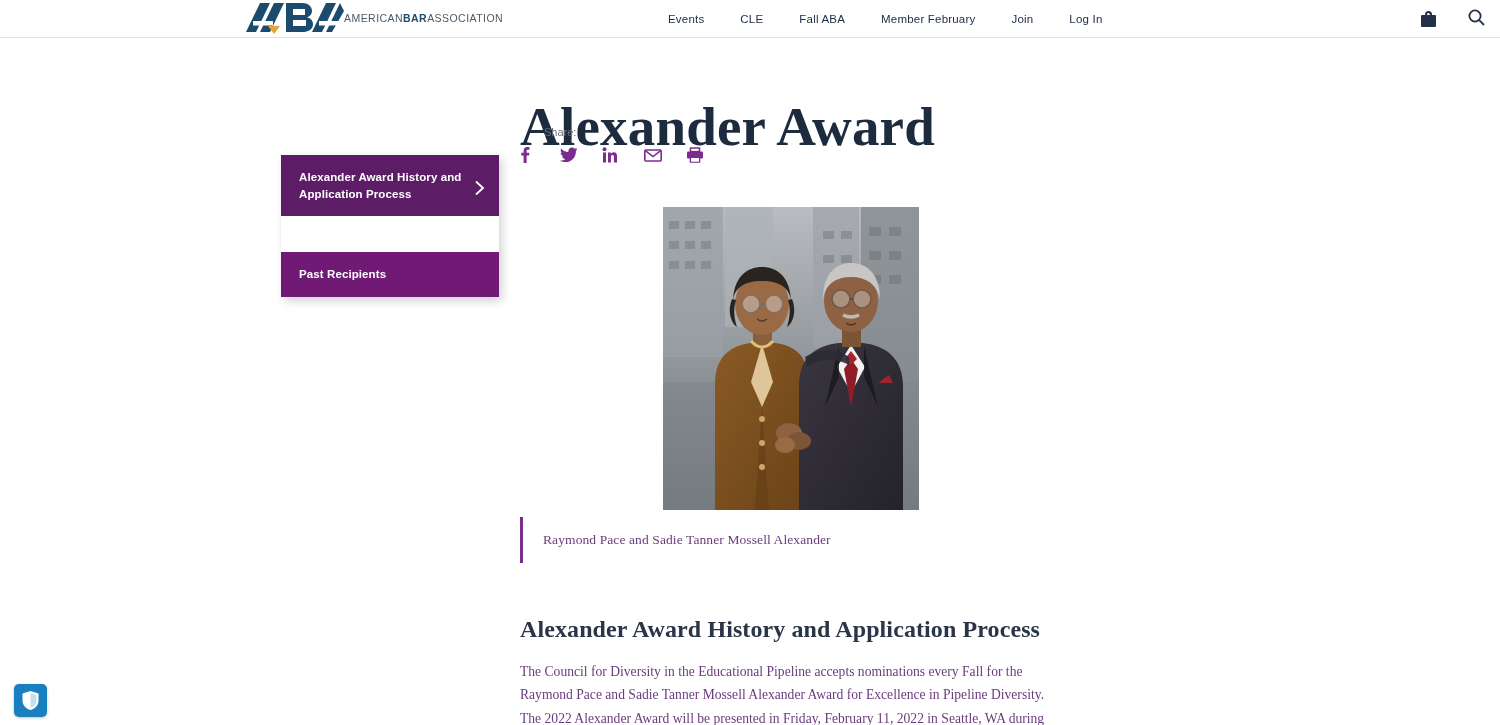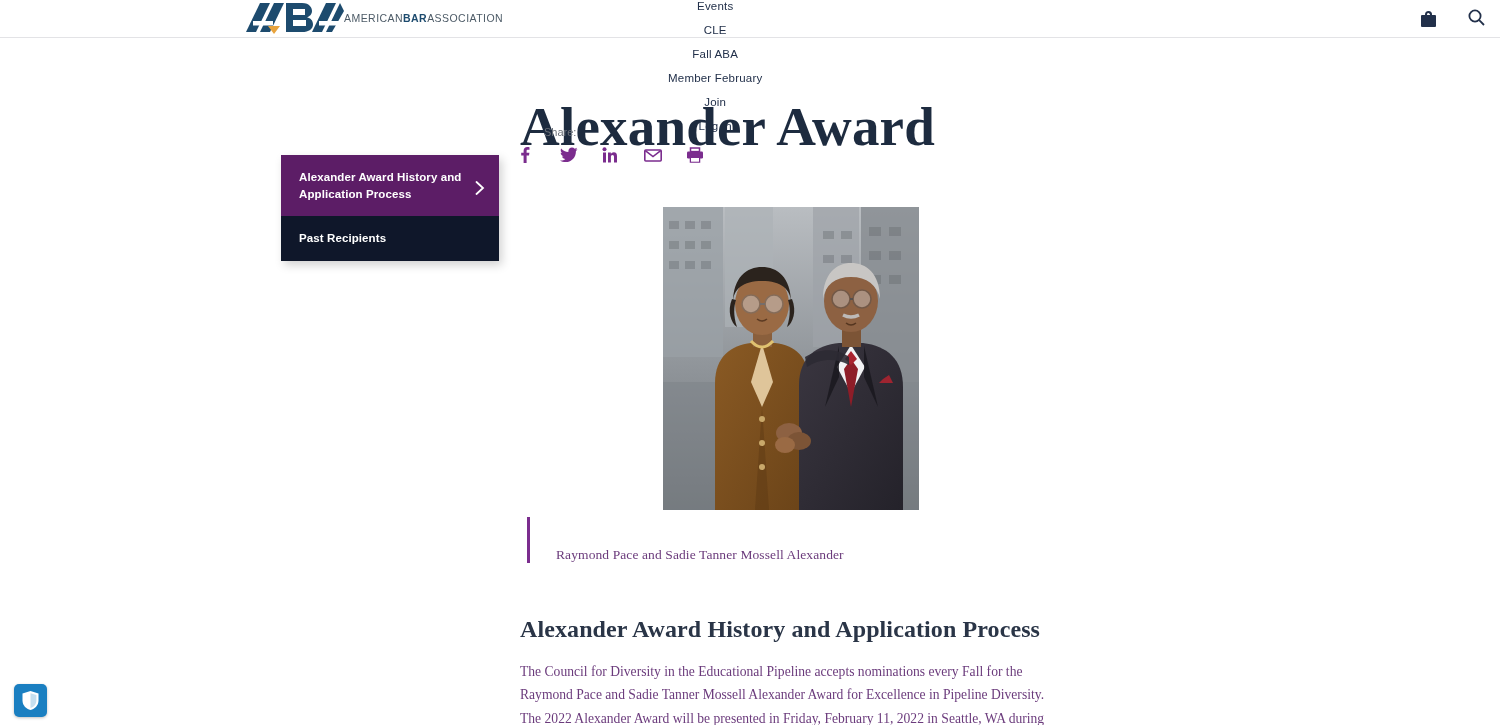--- a/index.html
+++ b/index.html
@@ -50,22 +50,21 @@
   }
   .logo-text .bar { color: #1d4b6e; font-weight: bold; }
 
   .nav {
     position: absolute;
     left: 650px;
     top: 0;
     height: 38px;
     display: flex;
     align-items: center;
-    gap: 12px;
-    flex-direction: column;
+    gap: 0px;
   }
   .nav a {
     font-size: 11.5px;
     color: #22304a;
     text-decoration: none;
     padding: 0 18px;
     letter-spacing: 0.2px;
     white-space: nowrap;
   }
 
@@ -159,21 +158,21 @@
     padding: 14px 34px 14px 18px;
     color: #ffffff;
     font-size: 11.5px;
     font-weight: bold;
     line-height: 1.45;
     position: relative;
     cursor: pointer;
     letter-spacing: 0.1px;
   }
   .menu-item.active { background: #5c1d66; }
-  .menu-item.second { background: #0f172a; }
+  .menu-item.second { background: #701a75; margin-top: 36px; }
   .chevron {
     position: absolute;
     right: 14px;
     top: 50%;
     transform: translateY(-50%);
     width: 10px; height: 10px;
   }
 
   
   .photo {
@@ -186,26 +185,25 @@
     background: #6a6e72;
   }
   .photo svg { display: block; }
 
   
   .caption {
     position: absolute;
     left: 520px;
     top: 517px;
     width: 540px;
-    padding-left: 26px;
+    padding-left: 20px;
     border-left: 3px solid #7b2d8e;
     min-height: 46px;
     display: flex;
-    align-items: flex-end;
-    margin-left: 7px;
+    align-items: center;
   }
   .caption span {
     font-family: "Liberation Serif", serif;
     font-size: 13.5px;
     color: #6b3b7c;
     letter-spacing: 0.1px;
   }
 
   
   .section-heading {

